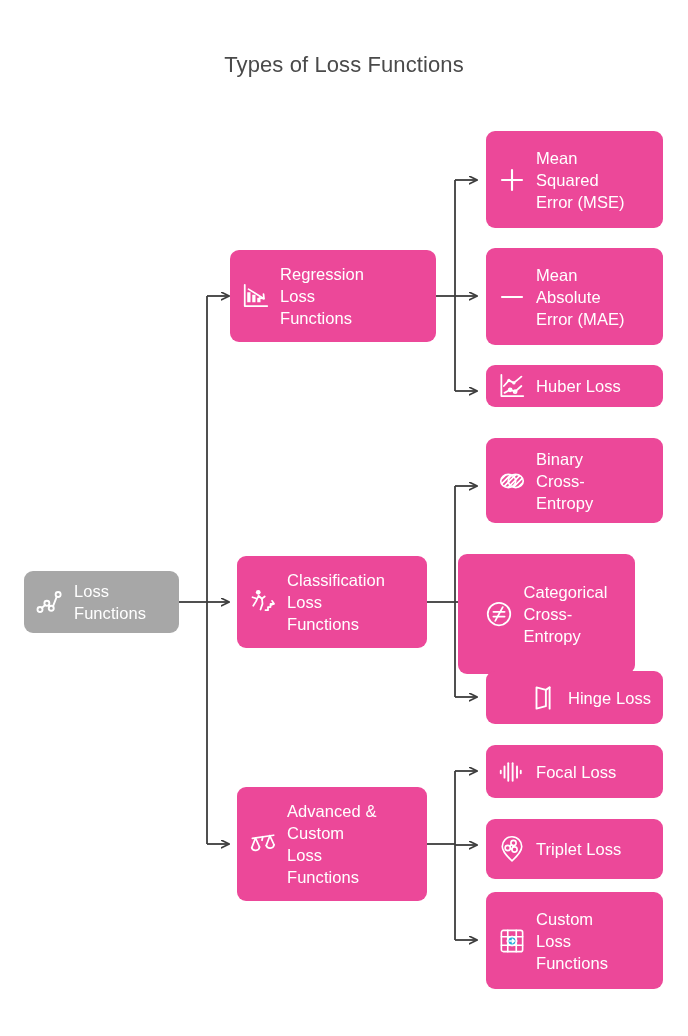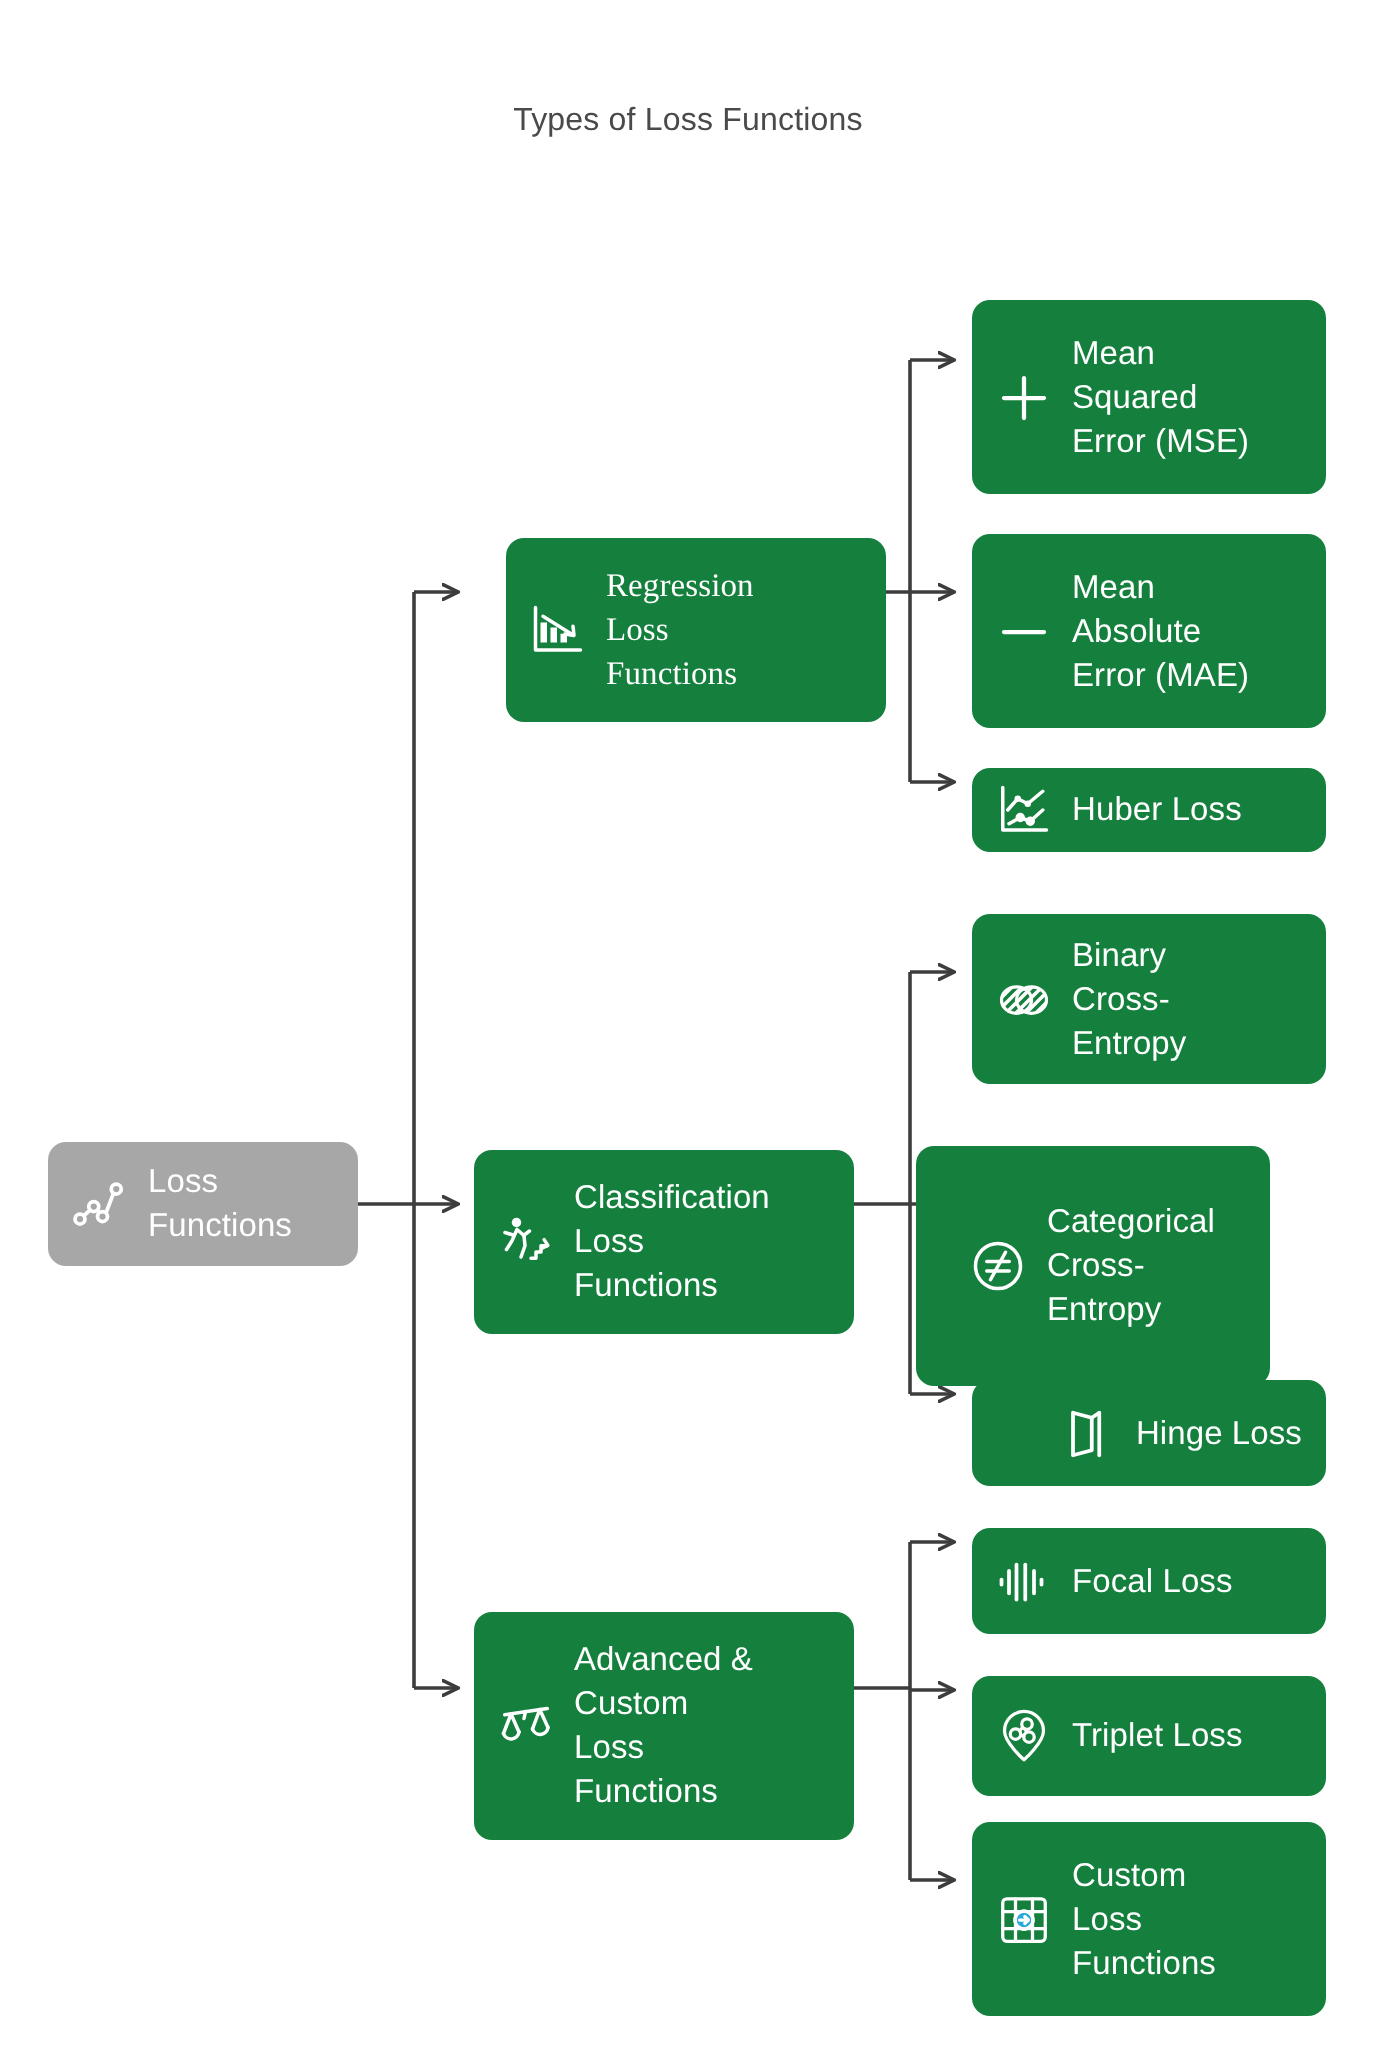--- a/index.html
+++ b/index.html
@@ -17,21 +17,21 @@
     font-family: "Liberation Sans", sans-serif;
     -webkit-font-smoothing: antialiased;
   }
 
   #diagram-title {
     position: absolute;
     left: 0;
     top: 52px;
     width: 688px;
     text-align: center;
-    font-size: 16px;
+    font-size: 22px;
     font-weight: 400;
     color: #4a4a4a;
     letter-spacing: 0.1px;
   }
 
   #connector-layer {
     position: absolute;
     left: 0;
     top: 0;
     width: 688px;
@@ -40,21 +40,21 @@
   }
 
   .node {
     position: absolute;
     display: flex;
     align-items: center;
     border-radius: 9px;
     padding: 0 12px 0 11px;
     color: #ffffff;
   }
-  .node.blue  { background: #15803d; margin-top: 19px; }
+  .node.blue  { background: #ec4899; }
   .node.gray  { background: #a7a7a7; }
 
   .node-icon {
     flex: 0 0 auto;
     width: 30px;
     height: 30px;
     margin-right: 9px;
     display: flex;
     align-items: center;
     justify-content: center;
@@ -122,21 +122,21 @@
       <circle cx="9.5" cy="13" r="2"></circle>
       <circle cx="13" cy="17" r="2"></circle>
       <circle cx="18.5" cy="6" r="2"></circle>
       <path d="M5.6,16.6 L8.1,14.4 M11.1,14.5 L11.6,15.5 M14.4,15.5 L17.4,7.7"></path>
     </svg>
   </span>
   <span class="node-label">Loss
 Functions</span>
 </div>
 
-<div class="node blue" style="left:253px; top:250px; width:190px; height:92px;font-family:Liberation Serif, serif;">
+<div class="node blue" style="left:230px; top:250px; width:206px; height:92px;">
   <span class="node-icon">
     <svg viewBox="0 0 24 24" fill="none" stroke="#ffffff" stroke-width="1.5" stroke-linecap="round" stroke-linejoin="round">
       <path d="M3,3 L3,20 L21,20" stroke-width="1.4"></path>
       <rect x="5" y="9" width="2.6" height="8" fill="#ffffff" stroke="none"></rect>
       <rect x="9" y="11" width="2.6" height="6" fill="#ffffff" stroke="none"></rect>
       <rect x="13" y="13.5" width="2.6" height="3.5" fill="#ffffff" stroke="none"></rect>
       <path d="M6,6.5 L18,14" stroke-width="1.4"></path>
       <path d="M18,10.5 L18.4,14.2 L14.8,13.6" stroke-width="1.4"></path>
     </svg>
   </span>

